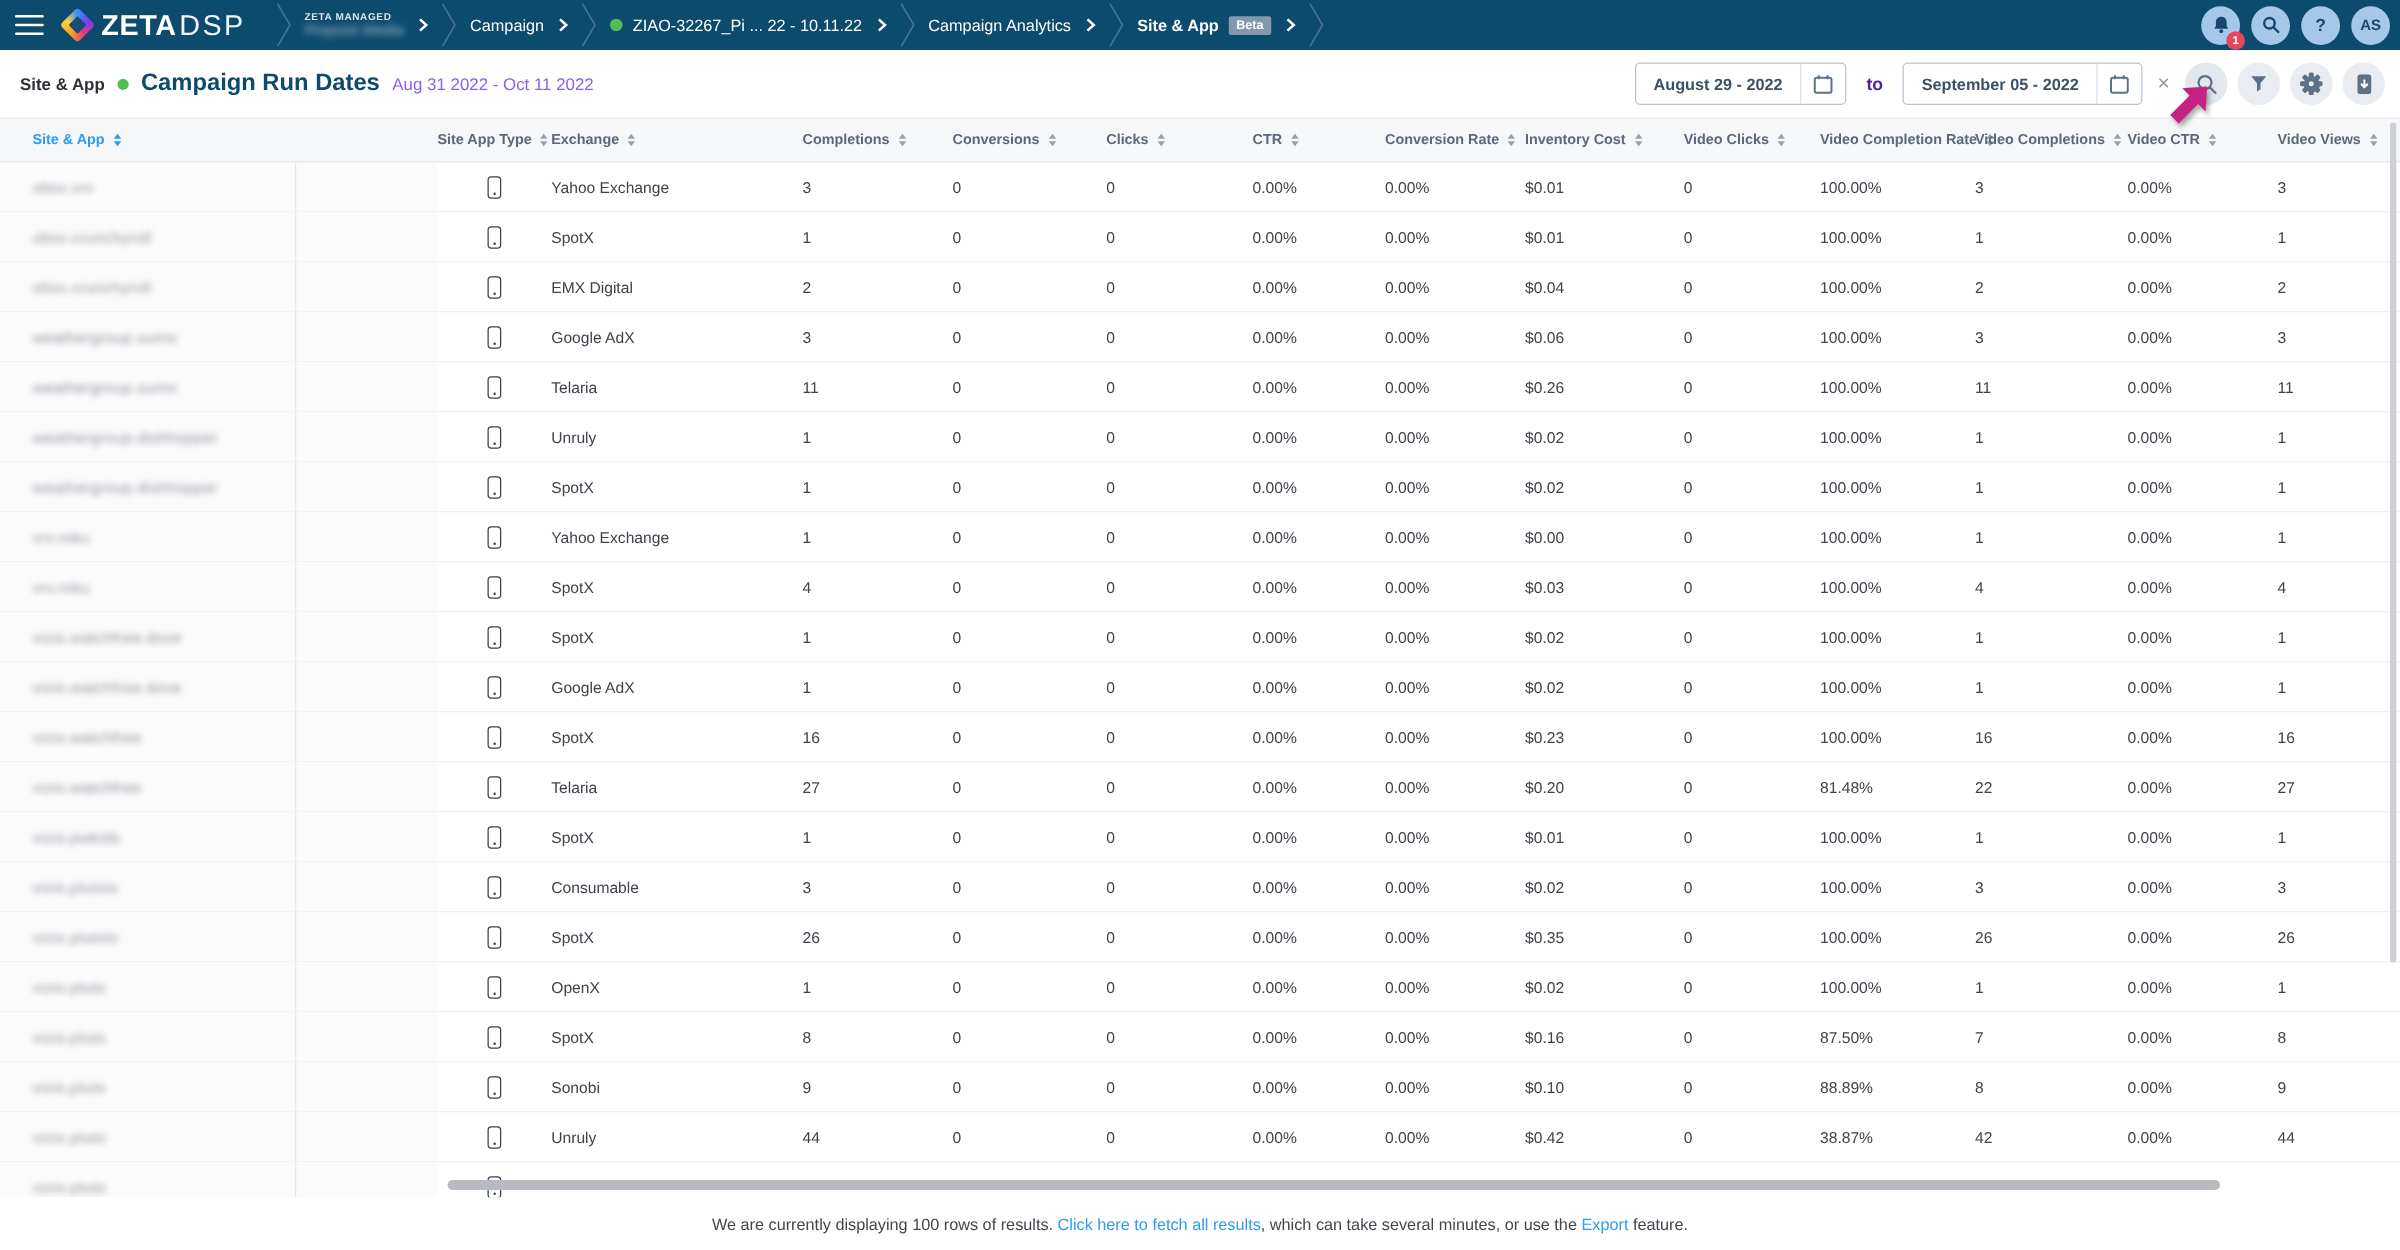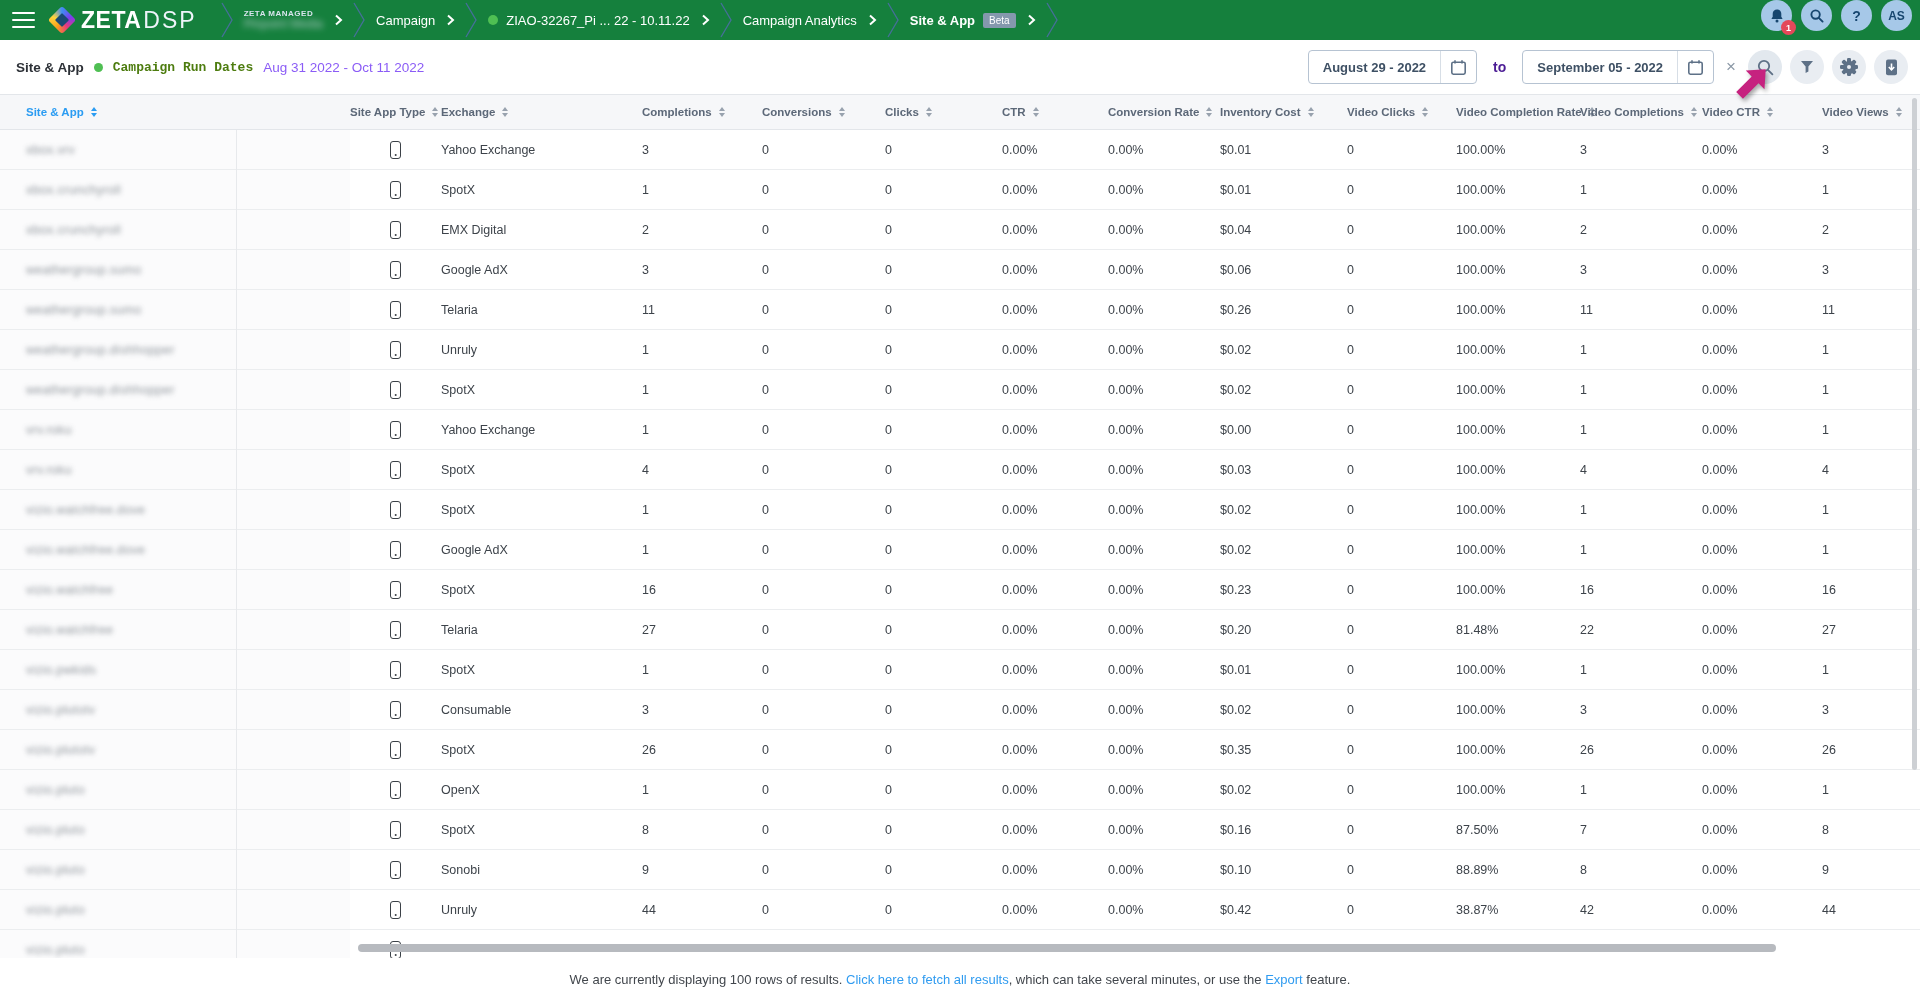--- a/index.html
+++ b/index.html
@@ -1,52 +1,52 @@
 <!DOCTYPE html>
 <html><head>
 <meta charset="utf-8">
 <style>
   * { margin:0; padding:0; box-sizing:border-box; }
   html,body { width:1920px; height:1000px; overflow:hidden; background:#fff;
               font-family:"Liberation Sans", sans-serif; }
   .page { position:relative; width:1920px; height:1000px; }
 
   
-  .navbar { height:40px; background:#15803d; display:flex; align-items:flex-start; color:#fff; position:relative; }
+  .navbar { height:40px; background:#0c4a6e; display:flex; align-items:center; color:#fff; position:relative; }
   .nav-left { display:flex; align-items:center; }
   .hamburger { width:46px; height:40px; display:flex; flex-direction:column; justify-content:center; align-items:center; gap:4.5px; cursor:pointer; }
   .hamburger i { display:block; width:23px; height:2.6px; background:#fff; border-radius:2px; }
   .logo { display:flex; align-items:center; gap:9px; padding:0 14px 0 6px; }
   .diamond { width:20px; height:20px; transform:rotate(45deg); border-radius:3px;
              background:conic-gradient(from -45deg,#3f8cf3,#7a3cf0,#e8387a,#f7a21b,#ffd43b,#3f8cf3); position:relative; }
   .diamond::after { content:""; position:absolute; inset:5px; background:#1a4a74; border-radius:1px; }
   .brand { font-size:23px; font-weight:800; letter-spacing:.5px; }
   .product { font-size:23px; font-weight:400; letter-spacing:2px; margin-left:2px; color:#eef4fa; }
   .crumb-sep { display:flex; align-items:center; margin:0 10px; }
   .crumb { display:flex; align-items:center; gap:8px; font-size:13px; white-space:nowrap; }
   .crumb .arrow { display:flex; align-items:center; margin-left:4px; }
   .crumb-stack { display:flex; flex-direction:column; justify-content:center; line-height:1.15; }
   .eyebrow { font-size:8px; font-weight:700; letter-spacing:.5px; color:#d9e4ee; }
   .redact-dark { filter:blur(3px); opacity:.8; font-size:12px; color:#cfdae4; }
   .redact { filter:blur(2.6px); opacity:.85; }
   .status-dot { width:10px; height:10px; border-radius:50%; background:#4fbf53; }
   .crumb.active { font-weight:700; }
-  .beta-badge { background:#8498ad; color:#fff; font-size:10px; font-weight:400; padding:2px 6px; border-radius:2px; }
+  .beta-badge { background:#8498ad; color:#fff; font-size:10px; font-weight:700; padding:2px 6px; border-radius:2px; }
   .nav-right { margin-left:auto; display:flex; align-items:center; gap:9px; padding-right:8px; }
   .nav-circle { width:31px; height:31px; border-radius:50%; background:#a6c8e8; display:flex; align-items:center; justify-content:center;
                 color:#17466f; font-weight:800; font-size:12px; position:relative; cursor:pointer; }
   .notif-badge { position:absolute; bottom:-4px; right:-4px; width:15px; height:15px; border-radius:50%; background:#e4485a;
                  color:#fff; font-size:9px; font-weight:700; display:flex; align-items:center; justify-content:center; }
 
   
   .toolbar { height:55px; background:#fff; border-bottom:1px solid #e3e6ea; display:flex; align-items:center; padding:0 12px 0 16px; }
   .tb-left { display:flex; align-items:center; gap:10px; white-space:nowrap; }
   .tb-title { font-size:13.5px; font-weight:700; color:#2d3137; }
   .tb-dot { width:9px; height:9px; border-radius:50%; background:#4fbf53; }
-  .tb-runlabel { font-size:13px; font-weight:700; color:#4d7c0f;font-family:Liberation Mono, monospace; }
+  .tb-runlabel { font-size:19px; font-weight:700; color:#0c4a6e; }
   .tb-rundates { font-size:13.5px; color:#8b5cf6; }
   .tb-right { margin-left:auto; display:flex; align-items:center; gap:8px;padding-left:12px; }
   .datebox { display:flex; align-items:center; height:34px; border:1px solid #b6c3d2; border-radius:4px; background:#fff; overflow:hidden; }
   .datebox .val { padding:0 14px; font-size:13px; font-weight:700; color:#3e5064; }
   .datebox .calbtn { width:36px; height:34px; border-left:1px solid #d7dee6; display:flex; align-items:center; justify-content:center; cursor:pointer; }
   .to-label { font-size:14px; font-weight:700; color:#4c1d95; margin:0 8px; }
   .clear-x { font-size:17px; color:#8b98a6; padding:0 4px; cursor:pointer; }
   .tool-circle { width:34px; height:34px; border-radius:50%; background:#e9edf2; display:flex; align-items:center; justify-content:center; cursor:pointer; }
   .tool-circle.search-bg { background:#e2e8ee; }
   

